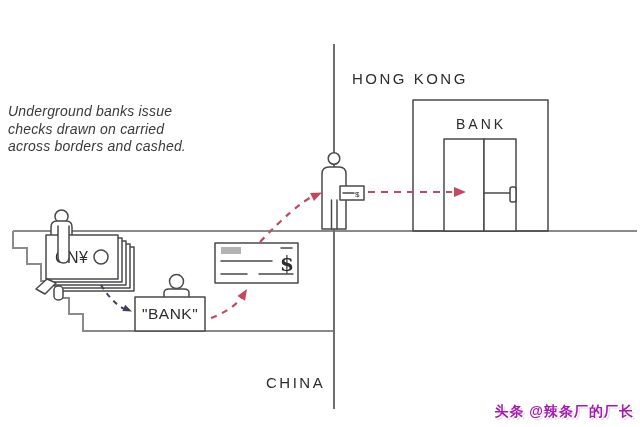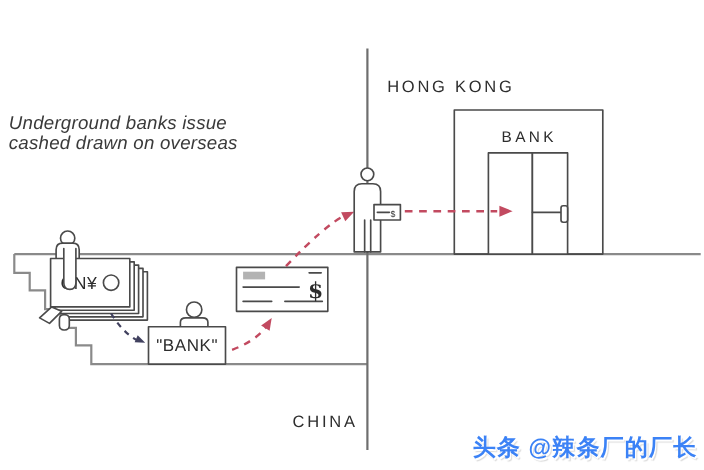--- a/index.html
+++ b/index.html
@@ -2,26 +2,26 @@
 <html style="--outline: #4a4a4a; --ground: #8a8a8a; --red: #c24a60; --blue: #41415f;"><head>
 <meta charset="utf-8">
 <style>
   html,body{margin:0;padding:0;background:#fff;}
   .stage{
     position:relative;width:640px;height:427px;background:#ffffff;overflow:hidden;
     font-family:"Liberation Sans",sans-serif;
   }
   .annotation{
     position:absolute;left:8px;top:103px;width:210px;
-    font-style:italic;font-size:17px;line-height:17.5px;
+    font-style:italic;font-size:14px;line-height:17.5px;
     color:#3a3a3a;letter-spacing:0.2px;
   }
   .watermark{
     position:absolute;right:6px;bottom:6px;
-    font-size:21px;font-weight:bold;letter-spacing:1px;color:#3b82f6;
+    font-size:14px;font-weight:bold;letter-spacing:1px;color:#a21caf;
     text-shadow:1px 1px 0 #ffffff, 2px 2px 1px #dadada;
   }
   svg{position:absolute;left:0;top:0;}
   .ln{stroke:var(--outline);stroke-width:1.5;fill:none;stroke-linejoin:round;stroke-linecap:round;}
   .fillw{fill:#ffffff;}
   .ground{stroke:var(--ground);stroke-width:2;fill:none;stroke-linejoin:miter;}
   .redln{stroke:var(--red);stroke-width:2.2;fill:none;}
   .redfill{fill:var(--red);stroke:none;}
   .blueln{stroke:var(--blue);stroke-width:2;fill:none;}
   .bluefill{fill:var(--blue);stroke:none;}
@@ -33,21 +33,22 @@
   .dollar{font-family:"DejaVu Serif",serif;font-weight:bold;}
   .grayfill{fill:#b3b3b3;stroke:none;}
 </style>
 </head>
 <body>
 
 <div class="stage">
 
   <div class="annotation">
     <div>Underground banks issue</div>
-    <div>cashed drawn on overseas</div>
+    <div>checks drawn on carried</div>
+    <div>across borders and cashed.</div>
   </div>
 
   <svg width="640" height="427" viewBox="0 0 640 427">
 
     <line class="ground" x1="13" y1="231" x2="637" y2="231"></line>
     <path class="ground" d="M13,231 L13,248 L27,248 L27,264 L41,264 L41,281 L55,281 L55,298 L69,298 L69,314 L83,314 L83,331 L334,331"></path>
     <line class="ground" x1="334" y1="44" x2="334" y2="409" style="stroke:#6e6e6e"></line>
 
     <g>
       <rect class="ln" x="413" y="100" width="135" height="131"></rect>

